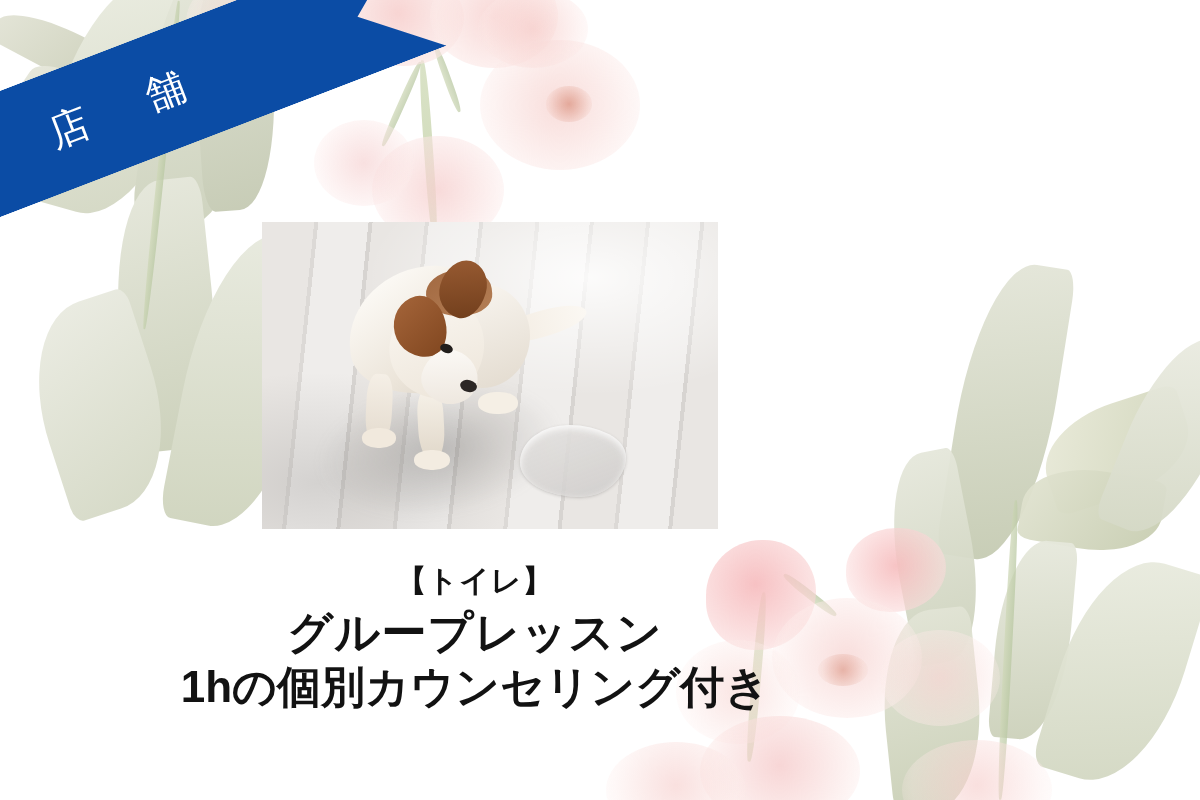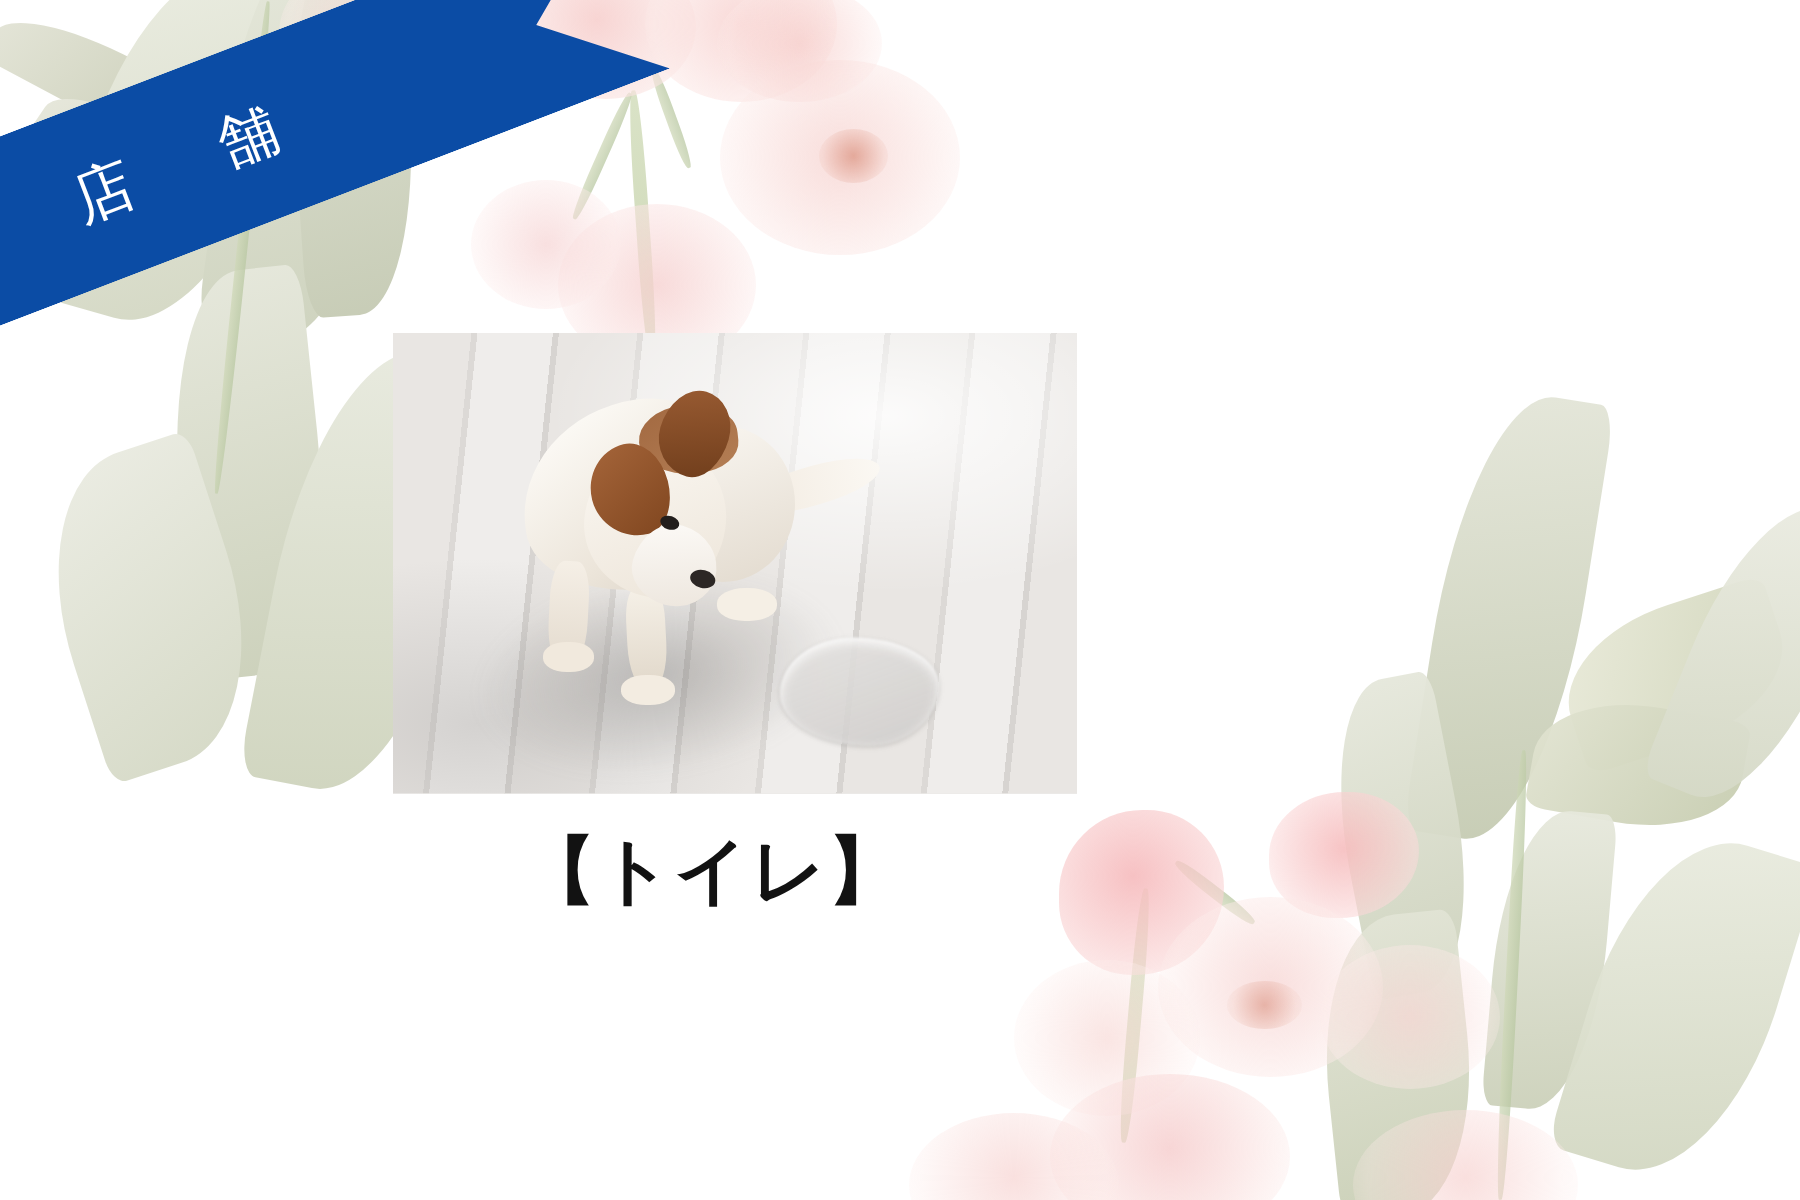--- a/index.html
+++ b/index.html
@@ -254,21 +254,21 @@
     position: absolute;
     left: 0;
     top: 556px;
     width: 950px;
     text-align: center;
     z-index: 40;
     color: #121212;
     font-family: "Liberation Serif", serif;
   }
   .cap-line { white-space: nowrap; }
-  #caption-line-1 { font-size: 49px; line-height: 50px; font-weight: bold; letter-spacing: 1px; }
+  #caption-line-1 { font-size: 30px; line-height: 50px; font-weight: bold; letter-spacing: 1px; }
   #caption-line-2 { font-size: 45px; line-height: 54px; font-weight: bold; letter-spacing: 1px; }
   #caption-line-3 {
     font-size: 44px; line-height: 54px; font-weight: bold; letter-spacing: 0px;
     font-family: "Liberation Sans", sans-serif;
   }
 </style>
 </head>
 <body>
 
 <div id="canvas">
@@ -397,15 +397,17 @@
                 background:radial-gradient(circle at 50% 45%, rgba(246,206,206,.84), rgba(252,232,230,.50) 70%, rgba(255,255,255,0));"></div>
     <div class="blossom" style="left:606px; top:742px; width:140px; height:96px;
                 background:radial-gradient(circle at 50% 45%, rgba(247,212,210,.72), rgba(253,236,234,.36) 70%, rgba(255,255,255,0));"></div>
     <div class="blossom" style="left:902px; top:740px; width:150px; height:100px;
                 background:radial-gradient(circle at 50% 45%, rgba(247,210,208,.70), rgba(253,235,233,.34) 70%, rgba(255,255,255,0));"></div>
   </div>
 
 
   <div id="caption">
     <div class="cap-line" id="caption-line-1">【トイレ】</div>
+    <div class="cap-line" id="caption-line-2">グループレッスン</div>
+    <div class="cap-line" id="caption-line-3">1hの個別カウンセリング付き</div>
   </div>
 
 </div>
 
 </body></html>

